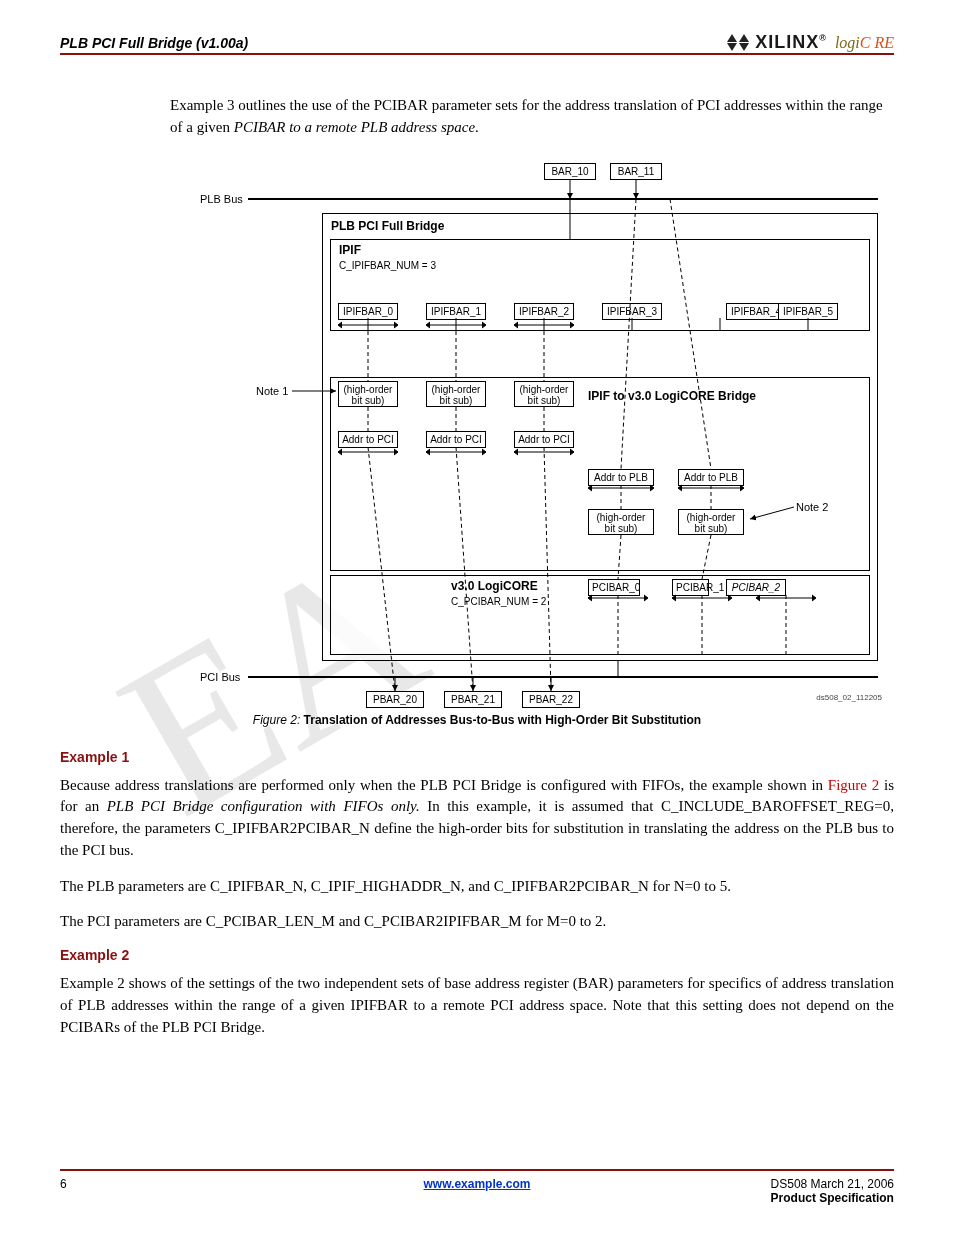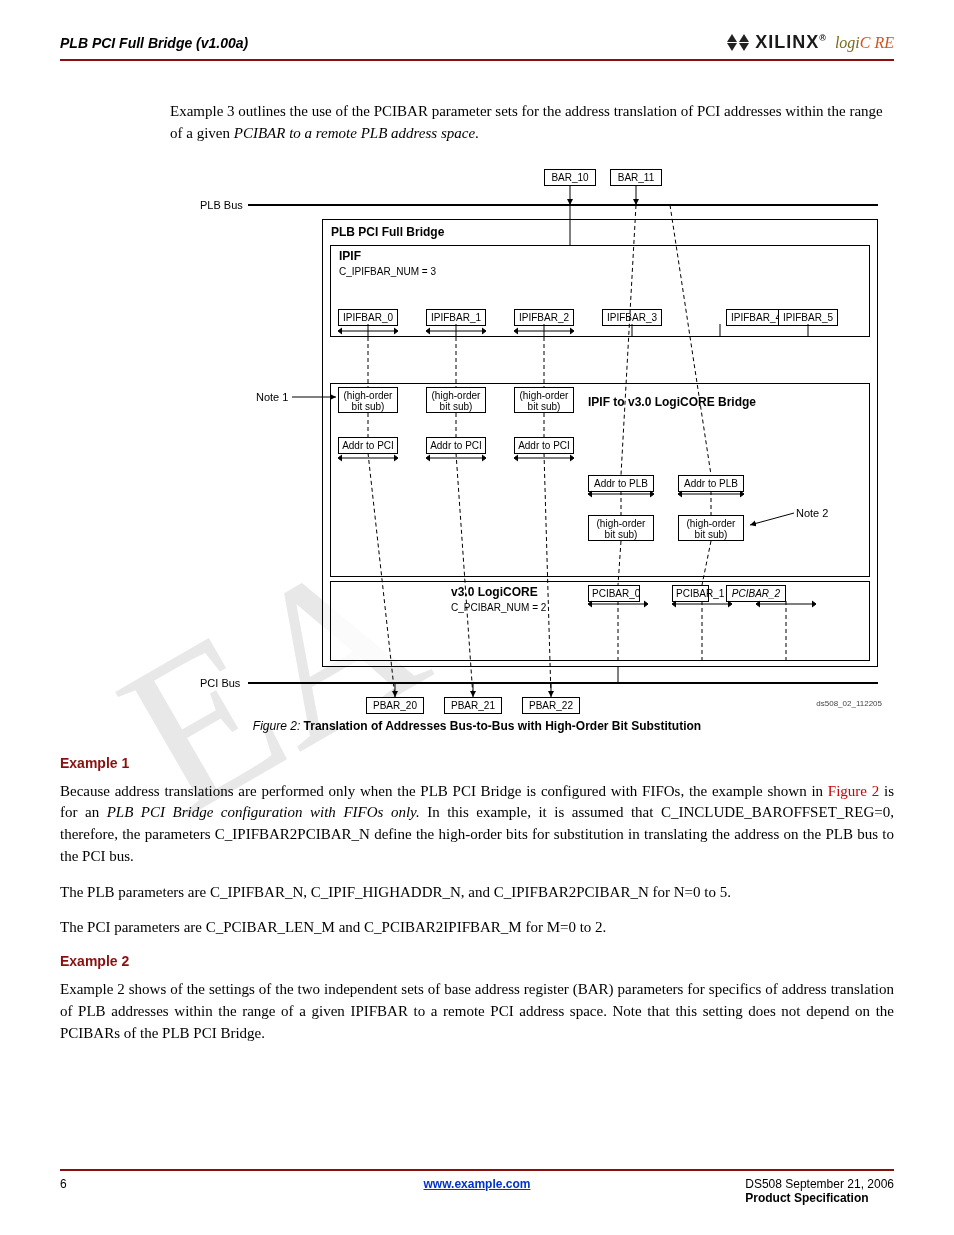--- a/index.html
+++ b/index.html
@@ -23,21 +23,20 @@
   .page {
     position: relative;
     padding: 32px 60px 0 60px;
     z-index: 1;
   }
   .header {
     display: flex;
     justify-content: space-between;
     align-items: center;
     border-bottom: 2px solid #8a1010;
-    padding-bottom: 6px;
     margin-bottom: 40px;
   }
   .header-title {
     font-family: Arial, Helvetica, sans-serif;
     font-weight: bold;
     font-size: 14px;
     font-style: italic;
   }
   .logo-area {
     display: flex;
@@ -366,16 +365,16 @@
   <p class="body-p">Example 2 shows of the settings of the two independent sets of base address register (BAR) parameters for specifics of address translation of PLB addresses within the range of a given IPIFBAR to a remote PCI address space. Note that this setting does not depend on the PCIBARs of the PLB PCI Bridge.</p>
 
 </div>
 
 <div class="footer">
   <div>6</div>
   <div class="footer-center">
     <a>www.example.com</a>
   </div>
   <div class="footer-right">
-    <div>DS508 September 21, 2006</div>
+    <div>DS508 March 21, 2006</div>
     <div class="bold">Product Specification</div>
   </div>
 </div>
 
 </body></html>

